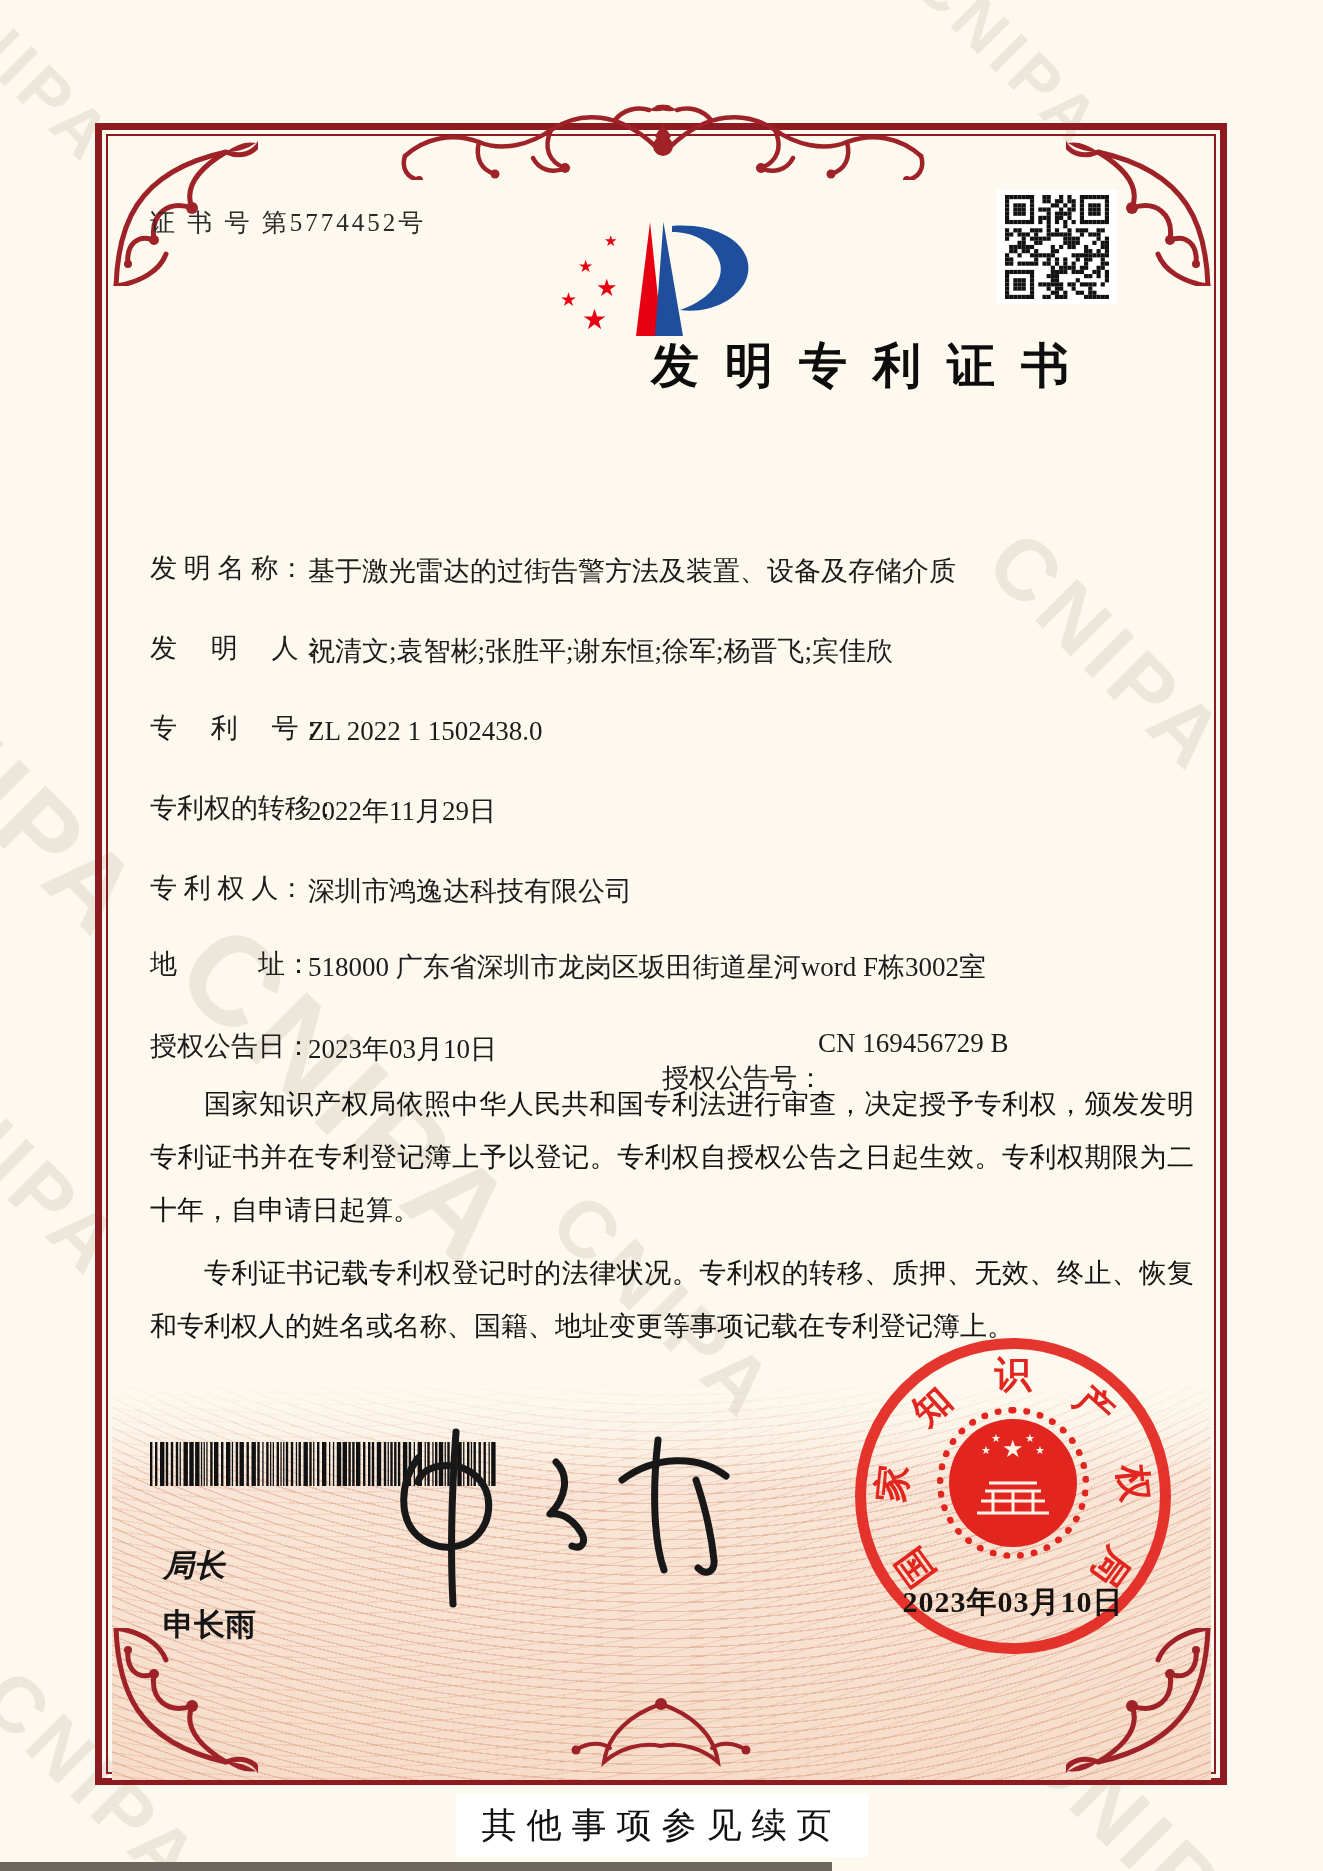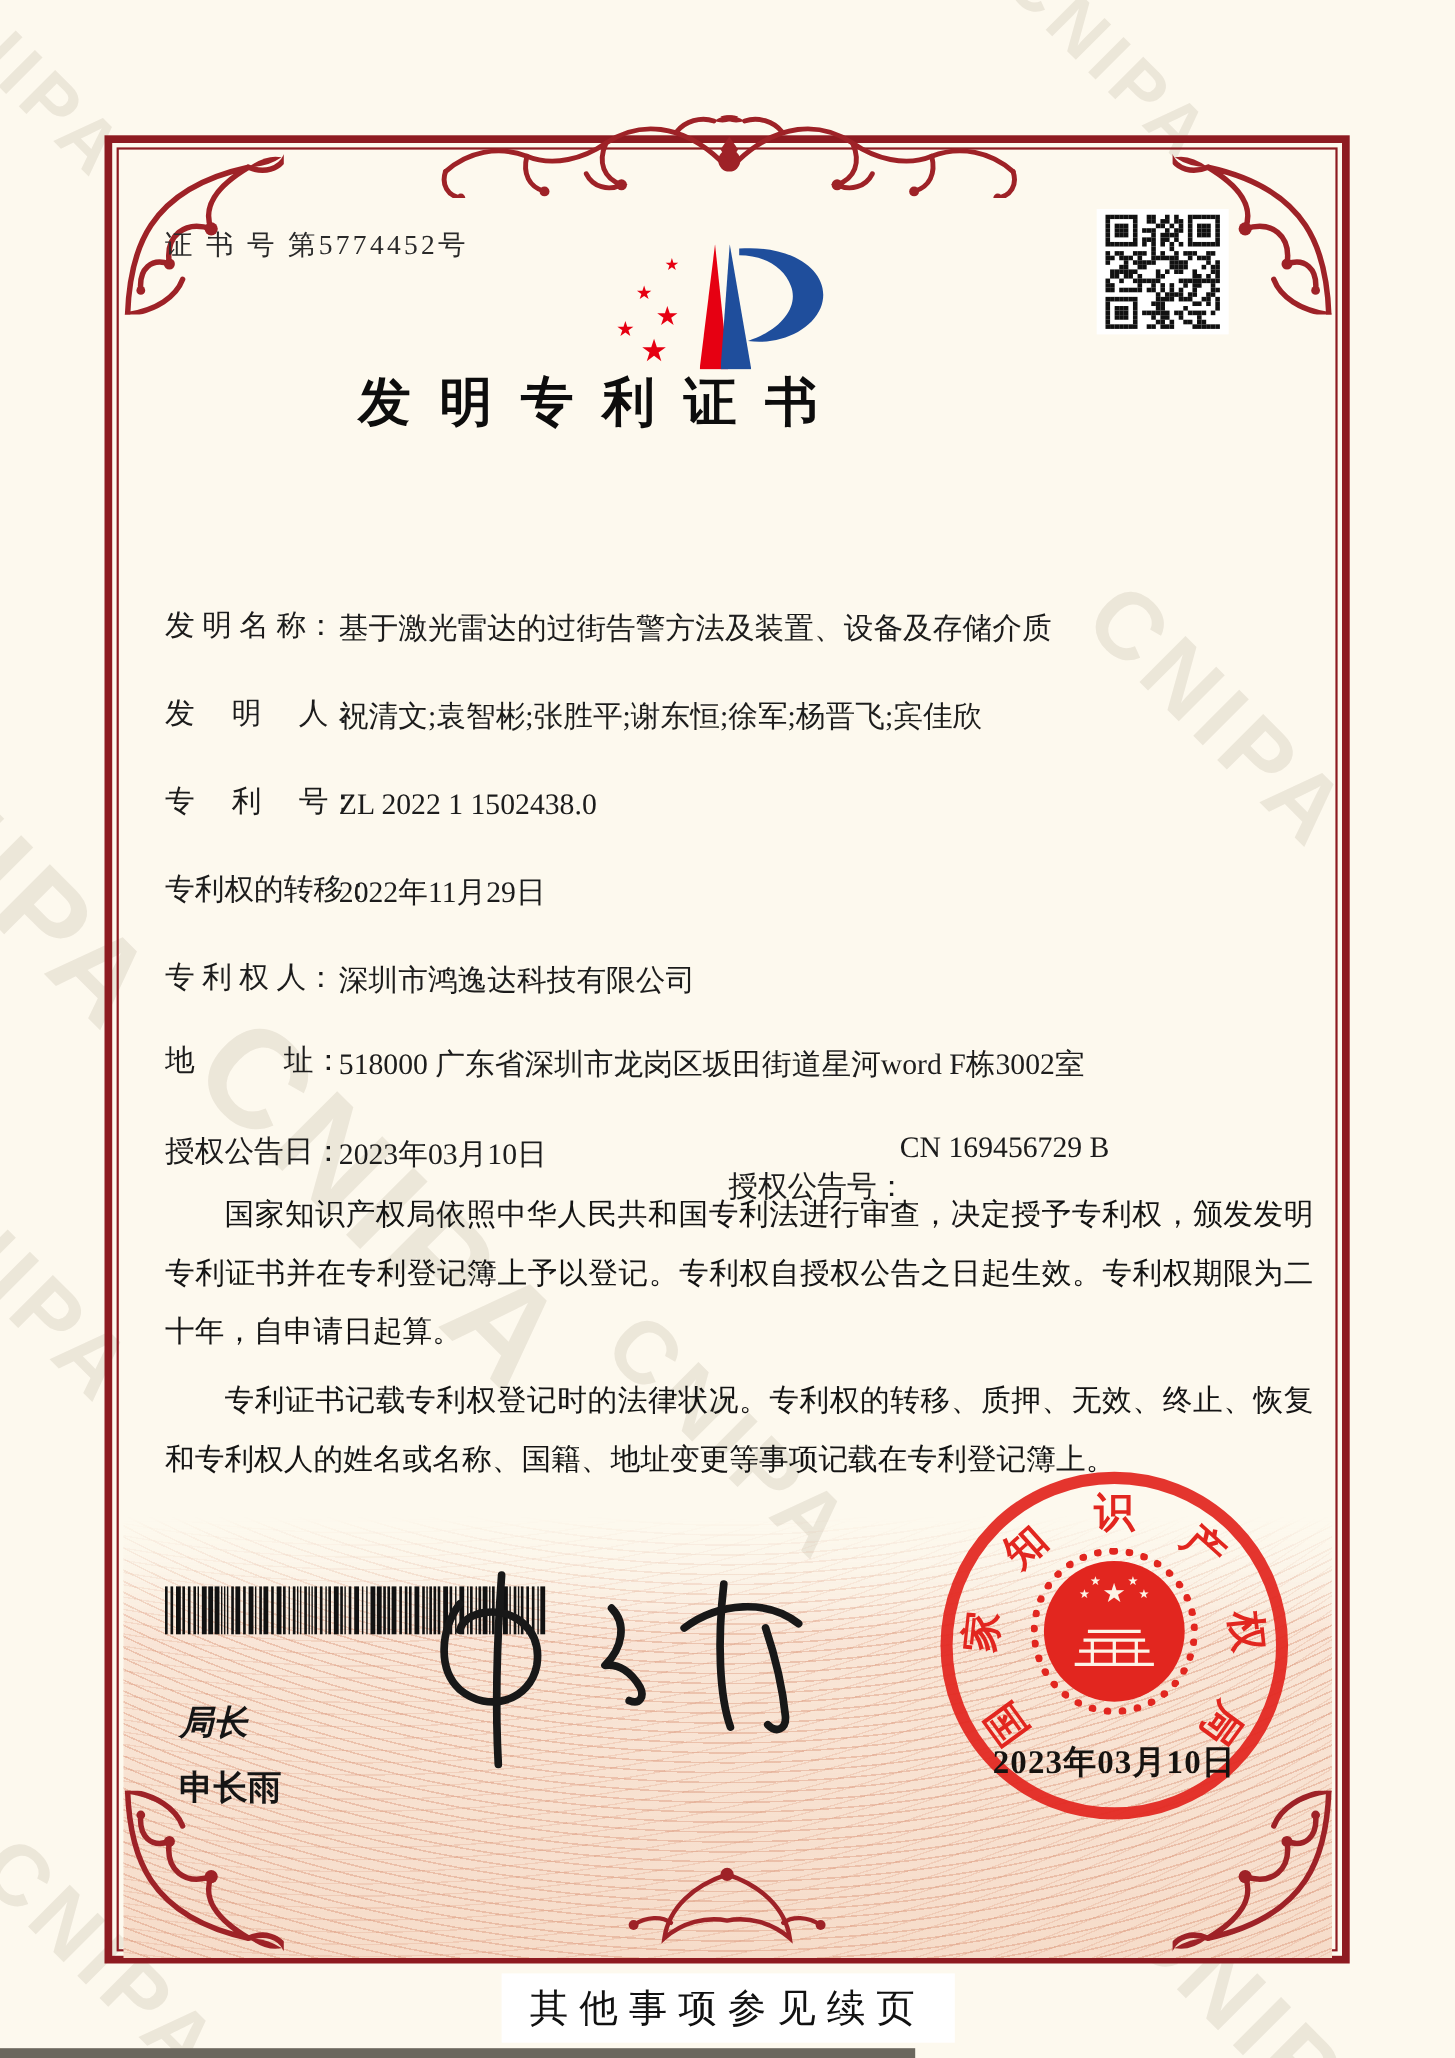--- a/index.html
+++ b/index.html
@@ -33,21 +33,21 @@
   .logo{position:absolute;left:552px;top:220px;width:220px;height:120px;}
   .logo .star{position:absolute;color:#e60012;line-height:1;}
   .logo .spike{position:absolute;left:84px;top:2px;width:26px;height:114px;background:#e60012;
     clip-path:polygon(54% 0,100% 100%,0 100%);}
   .logo .wedge{position:absolute;left:103px;top:2px;width:28px;height:114px;background:#1f4e9c;
     clip-path:polygon(30% 0,100% 100%,0 100%);}
   .logo .bowl{position:absolute;left:108px;top:0;}
 
   .qr{position:absolute;left:997px;top:190px;width:120px;height:114px;background:#fff;padding:5px;box-sizing:border-box;}
 
-  .title{position:absolute;left:0;top:334px;width:1095px;text-align:center;font-size:48px;font-weight:bold;
+  .title{position:absolute;left:0;top:334px;width:1095px;text-align:right;font-size:48px;font-weight:bold;
     letter-spacing:26px;color:#0d0d0d;}
 
   .row{position:absolute;left:150px;width:1060px;font-size:27px;color:#1c1c1c;}
   .row .lbl{position:absolute;left:0;top:0;width:156px;white-space:pre;}
   .row .val{position:absolute;left:158px;top:0;width:790px;line-height:42px;}
   .grant .lbl2{position:absolute;left:512px;top:0;white-space:pre;margin-top:32px;}
   .grant .val2{position:absolute;left:668px;top:0;}
 
   .paras{position:absolute;left:150px;top:1078px;width:1044px;font-size:27px;color:#141414;}
   .paras p{margin:0 0 10px 0;text-indent:2em;line-height:53px;text-align:justify;}

